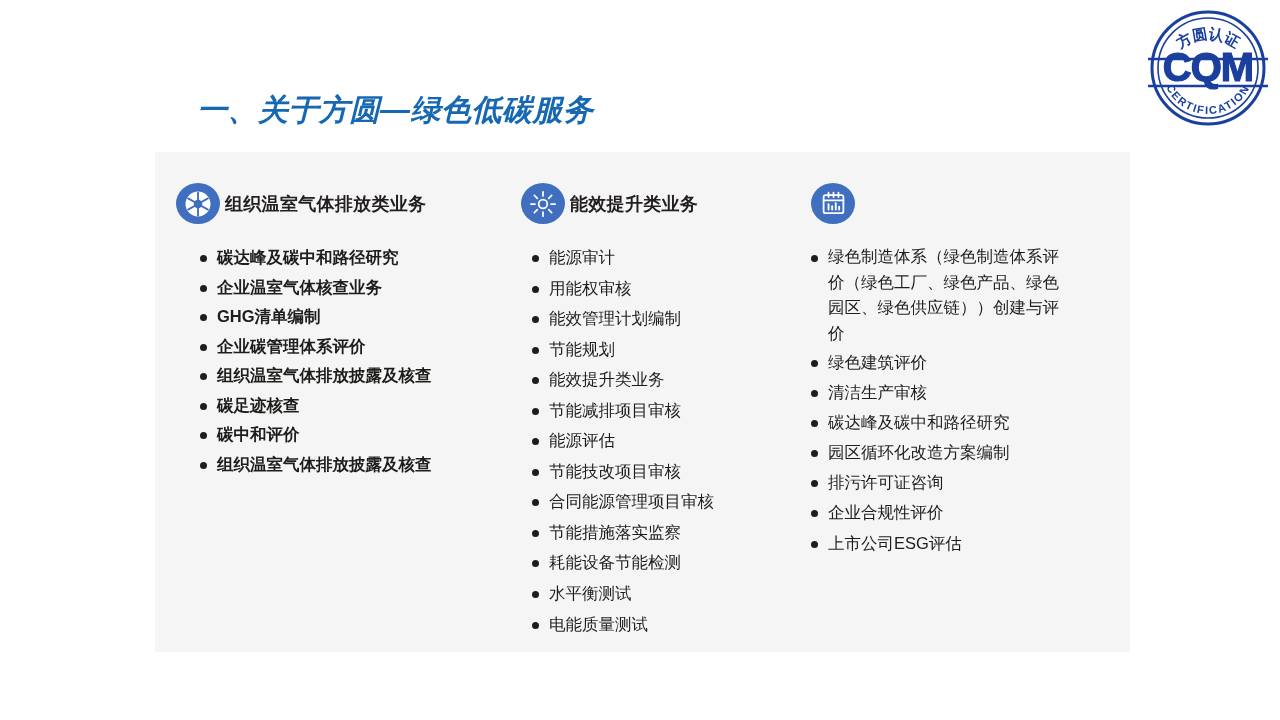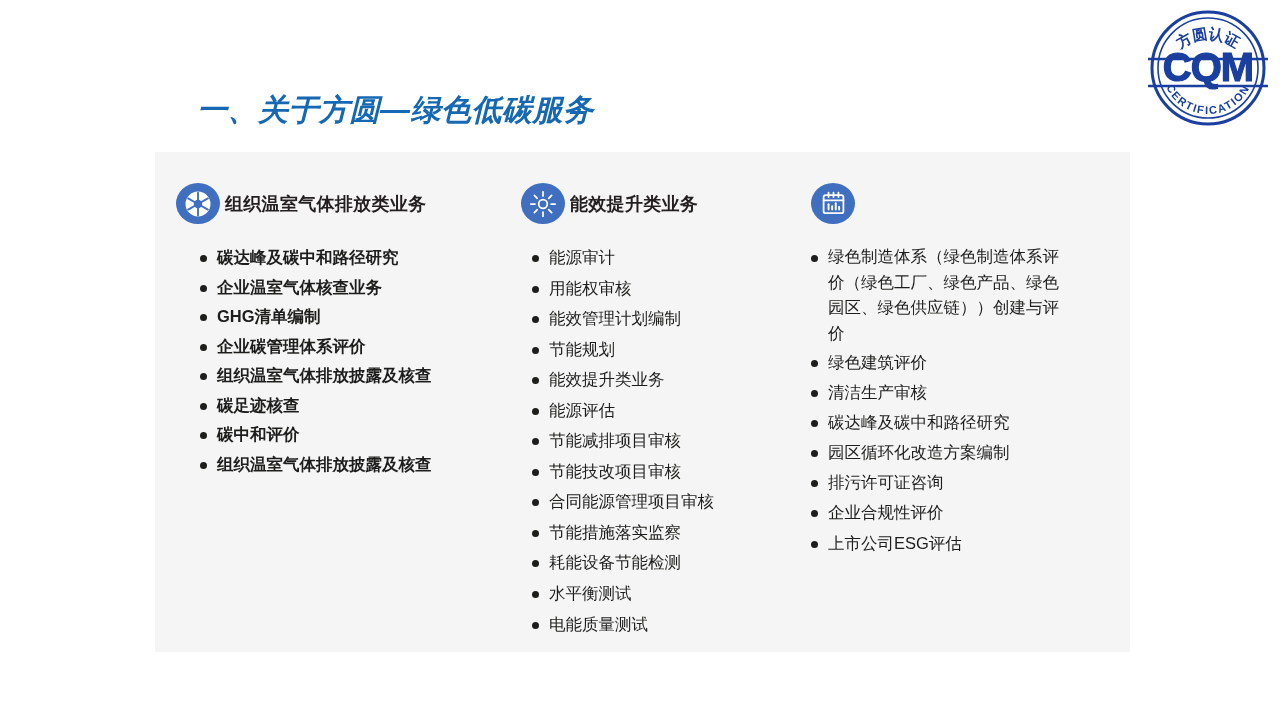--- a/index.html
+++ b/index.html
@@ -215,22 +215,22 @@
             </svg>
           </span>
           <span class="head-label">能效提升类业务</span>
         </div>
         <ul class="biz-list">
           <li>能源审计</li>
           <li>用能权审核</li>
           <li>能效管理计划编制</li>
           <li>节能规划</li>
           <li>能效提升类业务</li>
+          <li>节能减排项目审核</li>
           <li>能源评估</li>
-          <li>节能减排项目审核</li>
           <li>节能技改项目审核</li>
           <li>合同能源管理项目审核</li>
           <li>节能措施落实监察</li>
           <li>耗能设备节能检测</li>
           <li>水平衡测试</li>
           <li>电能质量测试</li>
         </ul>
       </div>
 
       <div class="column col-2">

